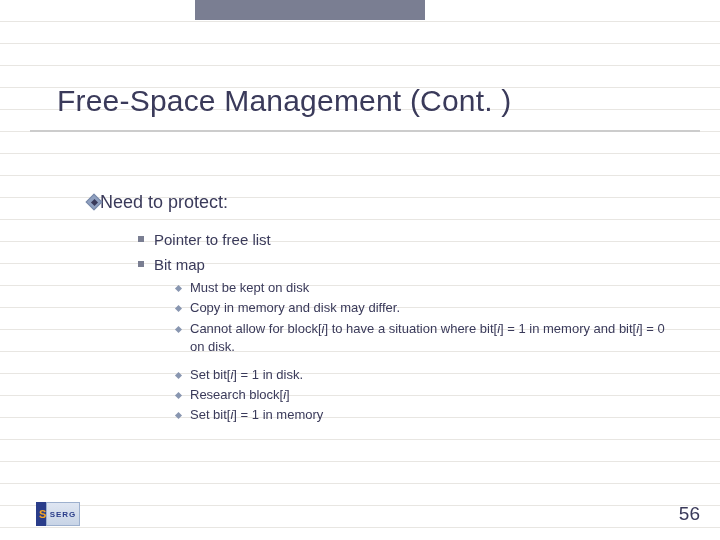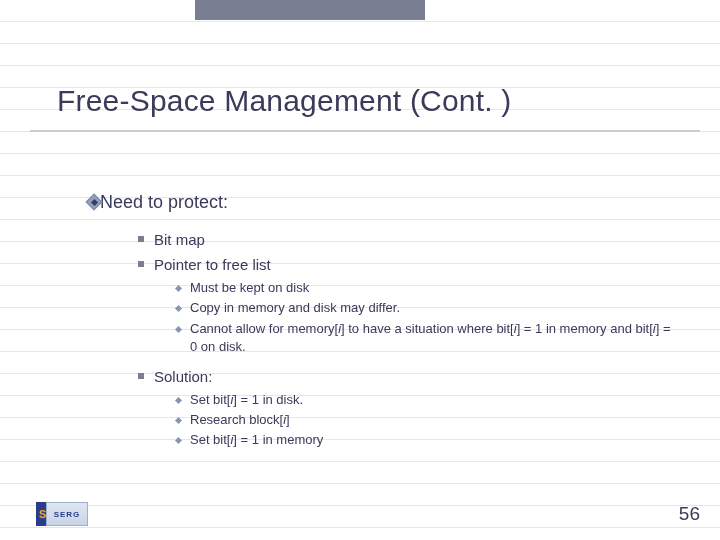--- a/index.html
+++ b/index.html
@@ -159,21 +159,21 @@
     margin-right: 10px;
   }
   .logo-side {
     position:absolute; left:0; top:0; width:10px; height:24px;
     background:#2a3d8a;
   }
   .logo-s {
     position:absolute; left:3px; top:6px; color:#f5a623; font-weight:bold; font-size:11px;
   }
   .logo-rect {
-    position:absolute; left:10px; top:0; width:42px; height:24px;
+    position:absolute; left:10px; top:0; width:34px; height:24px;
     background: linear-gradient(180deg,#dfe6f2,#c8d4e6);
     border:1px solid #9db0ce; box-sizing:border-box;
     display:flex; align-items:center; justify-content:center;
     font-size:8px; font-weight:bold; color:#2a3d8a; letter-spacing:1px;
   }
   .footer-text {
     font-size: 10px;
     line-height: 12px;
     color: #333;
     font-weight: bold;
@@ -197,51 +197,45 @@
 <div class="content">
 
   <div class="lvl1">
     <div class="diamond"></div>
     <div>Need to protect:</div>
   </div>
 
   <div class="lvl2list">
     <div class="lvl2">
       <div class="sq"></div>
-      <div>Bit map</div>
+      <div>Pointer to free list</div>
     </div>
     <div class="lvl2">
       <div class="sq"></div>
-      <div>Pointer to free list</div>
+      <div>Bit map</div>
     </div>
   </div>
 
   <div class="lvl3list">
     <div class="lvl3">
       <div class="dot"></div>
       <div class="txt">Must be kept on disk</div>
     </div>
     <div class="lvl3">
       <div class="dot"></div>
       <div class="txt">Copy in memory and disk may differ.</div>
     </div>
     <div class="lvl3">
       <div class="dot"></div>
       <div class="txt">
-        <span>Cannot allow for memory[</span><span class="ital">i</span><span>] to have a situation where bit[</span><span class="ital">i</span><span>] = 1 in memory and bit[</span><span class="ital">i</span><span>] = 0 on disk.</span>
-      </div>
-    </div>
-  </div>
-
-  <div class="lvl2list">
-    <div class="lvl2">
-      <div class="sq"></div>
-      <div>Solution:</div>
-    </div>
-  </div>
+        <span>Cannot allow for block[</span><span class="ital">i</span><span>] to have a situation where bit[</span><span class="ital">i</span><span>] = 1 in memory and bit[</span><span class="ital">i</span><span>] = 0 on disk.</span>
+      </div>
+    </div>
+  </div>
+
 
   <div class="lvl3list">
     <div class="lvl3">
       <div class="dot"></div>
       <div class="txt">
         <span>Set bit[</span><span class="ital">i</span><span>] = 1 in disk.</span>
       </div>
     </div>
     <div class="lvl3">
       <div class="dot"></div>

